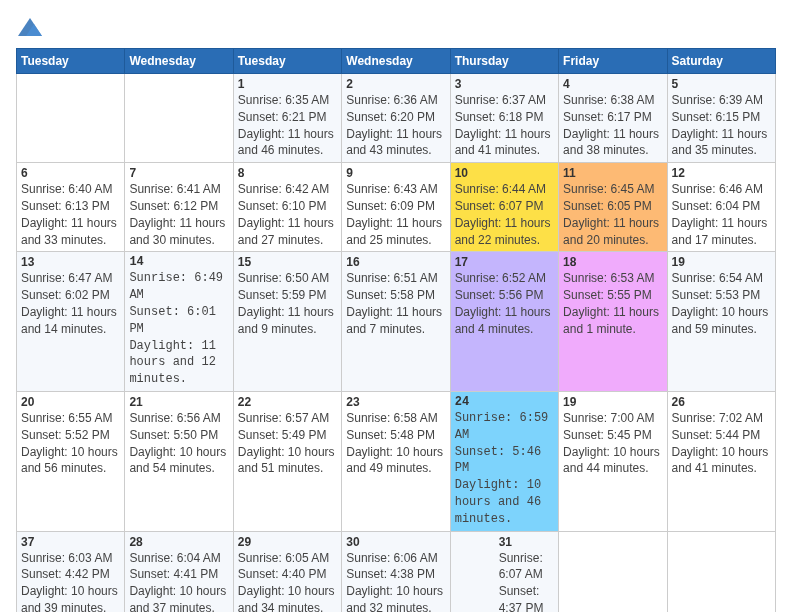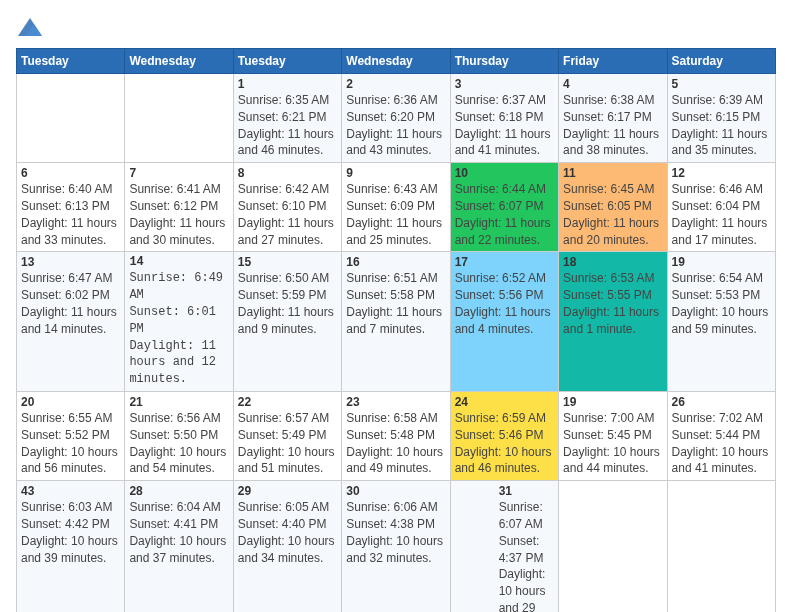--- a/index.html
+++ b/index.html
@@ -178,21 +178,21 @@
             <div class="day-info">Sunrise: 6:41 AM<br>Sunset: 6:12 PM<br>Daylight: 11 hours and 30 minutes.</div>
           </td>
           <td style="background: rgb(255, 255, 255);">
             <span class="day-number">8</span>
             <div class="day-info">Sunrise: 6:42 AM<br>Sunset: 6:10 PM<br>Daylight: 11 hours and 27 minutes.</div>
           </td>
           <td style="background: rgb(255, 255, 255);">
             <span class="day-number">9</span>
             <div class="day-info">Sunrise: 6:43 AM<br>Sunset: 6:09 PM<br>Daylight: 11 hours and 25 minutes.</div>
           </td>
-          <td style="background: #22c55e;">
+          <td style="background: #fde047;">
             <span class="day-number">10</span>
             <div class="day-info">Sunrise: 6:44 AM<br>Sunset: 6:07 PM<br>Daylight: 11 hours and 22 minutes.</div>
           </td>
           <td style="background: #fdba74;">
             <span class="day-number">11</span>
             <div class="day-info">Sunrise: 6:45 AM<br>Sunset: 6:05 PM<br>Daylight: 11 hours and 20 minutes.</div>
           </td>
           <td style="background: rgb(255, 255, 255);">
             <span class="day-number">12</span>
             <div class="day-info">Sunrise: 6:46 AM<br>Sunset: 6:04 PM<br>Daylight: 11 hours and 17 minutes.</div>
@@ -208,25 +208,25 @@
             <div class="day-info">Sunrise: 6:49 AM<br>Sunset: 6:01 PM<br>Daylight: 11 hours and 12 minutes.</div>
           </td>
           <td style="background: rgb(245, 248, 252);">
             <span class="day-number">15</span>
             <div class="day-info">Sunrise: 6:50 AM<br>Sunset: 5:59 PM<br>Daylight: 11 hours and 9 minutes.</div>
           </td>
           <td style="background: rgb(245, 248, 252);">
             <span class="day-number">16</span>
             <div class="day-info">Sunrise: 6:51 AM<br>Sunset: 5:58 PM<br>Daylight: 11 hours and 7 minutes.</div>
           </td>
-          <td style="background: #7dd3fc;">
+          <td style="background: #c4b5fd;">
             <span class="day-number">17</span>
             <div class="day-info">Sunrise: 6:52 AM<br>Sunset: 5:56 PM<br>Daylight: 11 hours and 4 minutes.</div>
           </td>
-          <td style="background: #14b8a6;">
+          <td style="background: #f0abfc;">
             <span class="day-number">18</span>
             <div class="day-info">Sunrise: 6:53 AM<br>Sunset: 5:55 PM<br>Daylight: 11 hours and 1 minute.</div>
           </td>
           <td style="background: rgb(245, 248, 252);">
             <span class="day-number">19</span>
             <div class="day-info">Sunrise: 6:54 AM<br>Sunset: 5:53 PM<br>Daylight: 10 hours and 59 minutes.</div>
           </td>
         </tr>
         <tr>
           <td style="background: rgb(255, 255, 255); margin-left: 20px;">
@@ -238,36 +238,36 @@
             <div class="day-info">Sunrise: 6:56 AM<br>Sunset: 5:50 PM<br>Daylight: 10 hours and 54 minutes.</div>
           </td>
           <td style="background: rgb(255, 255, 255);">
             <span class="day-number">22</span>
             <div class="day-info">Sunrise: 6:57 AM<br>Sunset: 5:49 PM<br>Daylight: 10 hours and 51 minutes.</div>
           </td>
           <td style="background: rgb(255, 255, 255);">
             <span class="day-number">23</span>
             <div class="day-info">Sunrise: 6:58 AM<br>Sunset: 5:48 PM<br>Daylight: 10 hours and 49 minutes.</div>
           </td>
-          <td style="background: #fde047;">
+          <td style="background: #7dd3fc; font-family: Liberation Mono, monospace;">
             <span class="day-number">24</span>
             <div class="day-info">Sunrise: 6:59 AM<br>Sunset: 5:46 PM<br>Daylight: 10 hours and 46 minutes.</div>
           </td>
           <td style="background: rgb(255, 255, 255);">
             <span class="day-number">19</span>
             <div class="day-info">Sunrise: 7:00 AM<br>Sunset: 5:45 PM<br>Daylight: 10 hours and 44 minutes.</div>
           </td>
           <td style="background: rgb(255, 255, 255);">
             <span class="day-number">26</span>
             <div class="day-info">Sunrise: 7:02 AM<br>Sunset: 5:44 PM<br>Daylight: 10 hours and 41 minutes.</div>
           </td>
         </tr>
         <tr>
           <td style="background: rgb(245, 248, 252);">
-            <span class="day-number">43</span>
+            <span class="day-number">37</span>
             <div class="day-info">Sunrise: 6:03 AM<br>Sunset: 4:42 PM<br>Daylight: 10 hours and 39 minutes.</div>
           </td>
           <td style="background: rgb(245, 248, 252);">
             <span class="day-number">28</span>
             <div class="day-info">Sunrise: 6:04 AM<br>Sunset: 4:41 PM<br>Daylight: 10 hours and 37 minutes.</div>
           </td>
           <td style="background: rgb(245, 248, 252);">
             <span class="day-number">29</span>
             <div class="day-info">Sunrise: 6:05 AM<br>Sunset: 4:40 PM<br>Daylight: 10 hours and 34 minutes.</div>
           </td>

